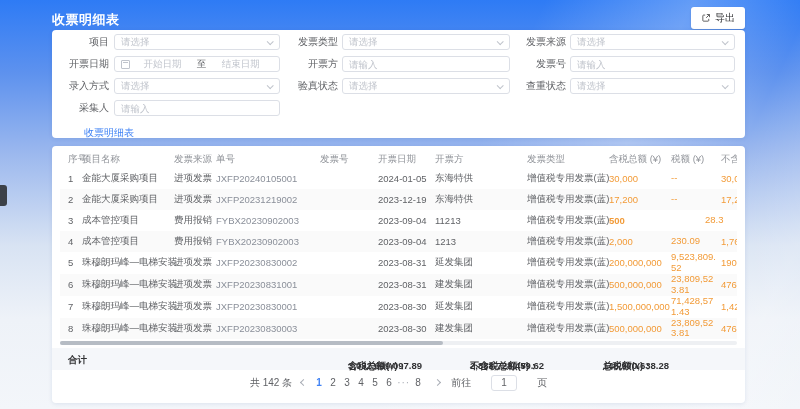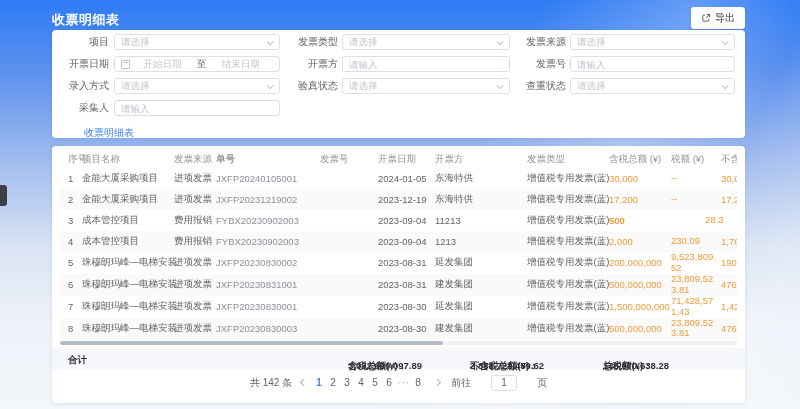--- a/index.html
+++ b/index.html
@@ -158,21 +158,21 @@
     <button class="clear-link">收票明细表</button>
   </div>
 </div>
 
 <div class="card table-card">
   <div class="tbl-wrap">
     <div class="trow head" id="thead-row">
         <div class="cell" style="width: 22px;">序号</div>
         <div class="cell" style="width: 92px;">项目名称</div>
         <div class="cell" style="width: 42px;">发票来源</div>
-        <div class="cell" style="width: 104px; font-weight: bold;">单号</div>
+        <div class="cell" style="width: 104px;">单号</div>
         <div class="cell" style="width: 58px;">发票号</div>
         <div class="cell" style="width: 57px;">开票日期</div>
         <div class="cell" style="width: 92px;">开票方</div>
         <div class="cell" style="width: 82px;">发票类型</div>
         <div class="cell" style="width: 62px;">含税总额 (¥)</div>
         <div class="cell" style="width: 50px;">税额 (¥)</div>
         <div class="cell" style="width: 80px;">不含税金额 (¥)</div>
       </div>
     <div id="tbody">
         <div class="trow">

